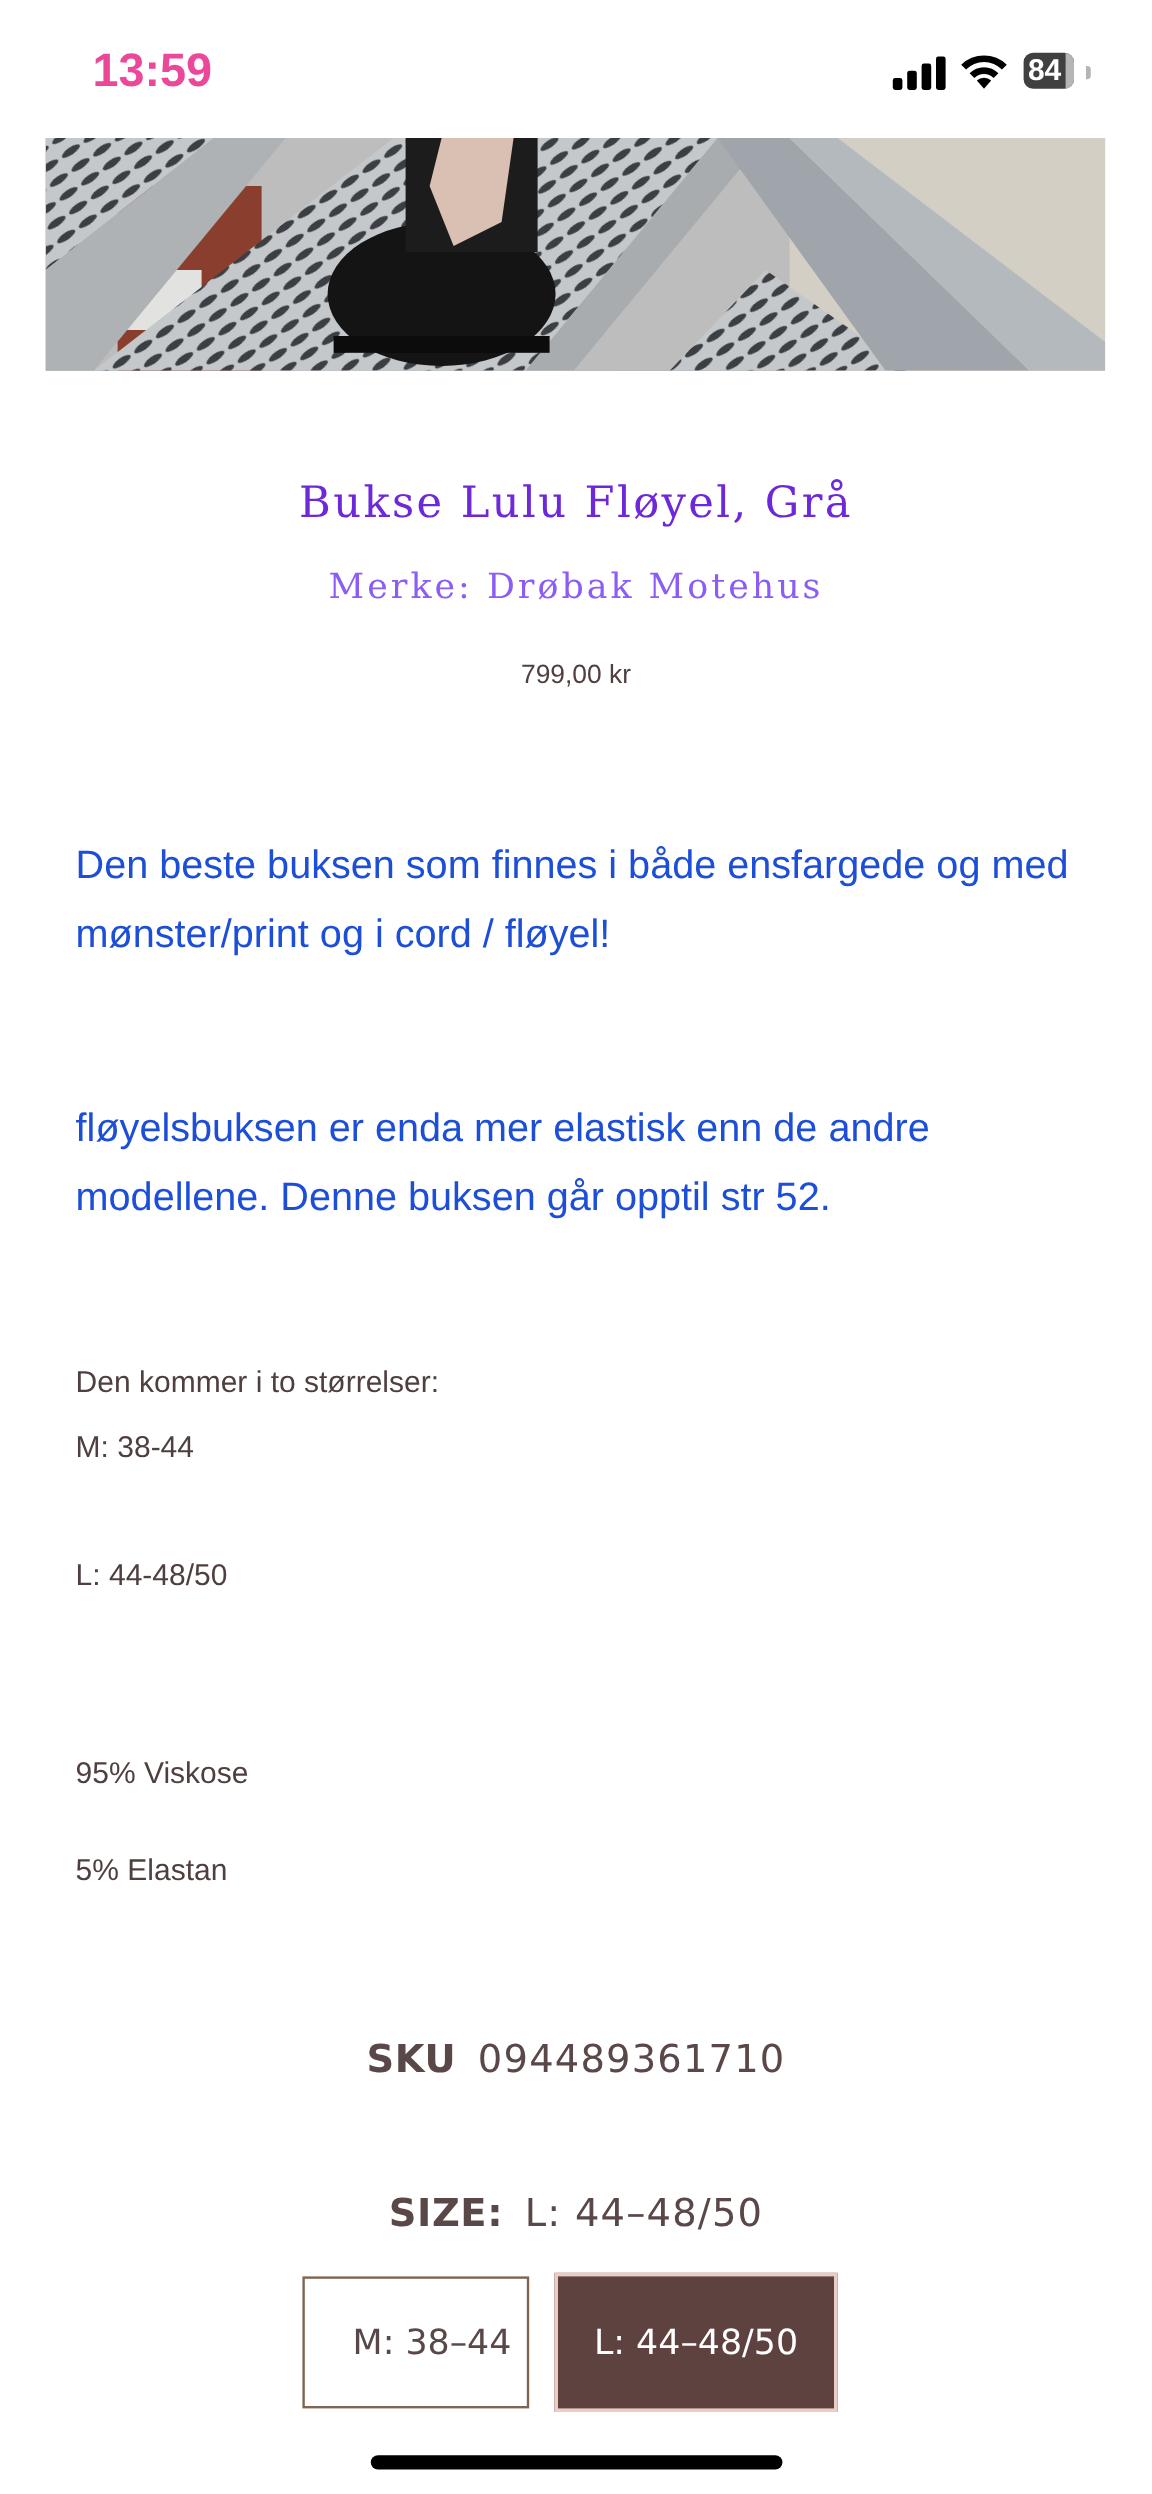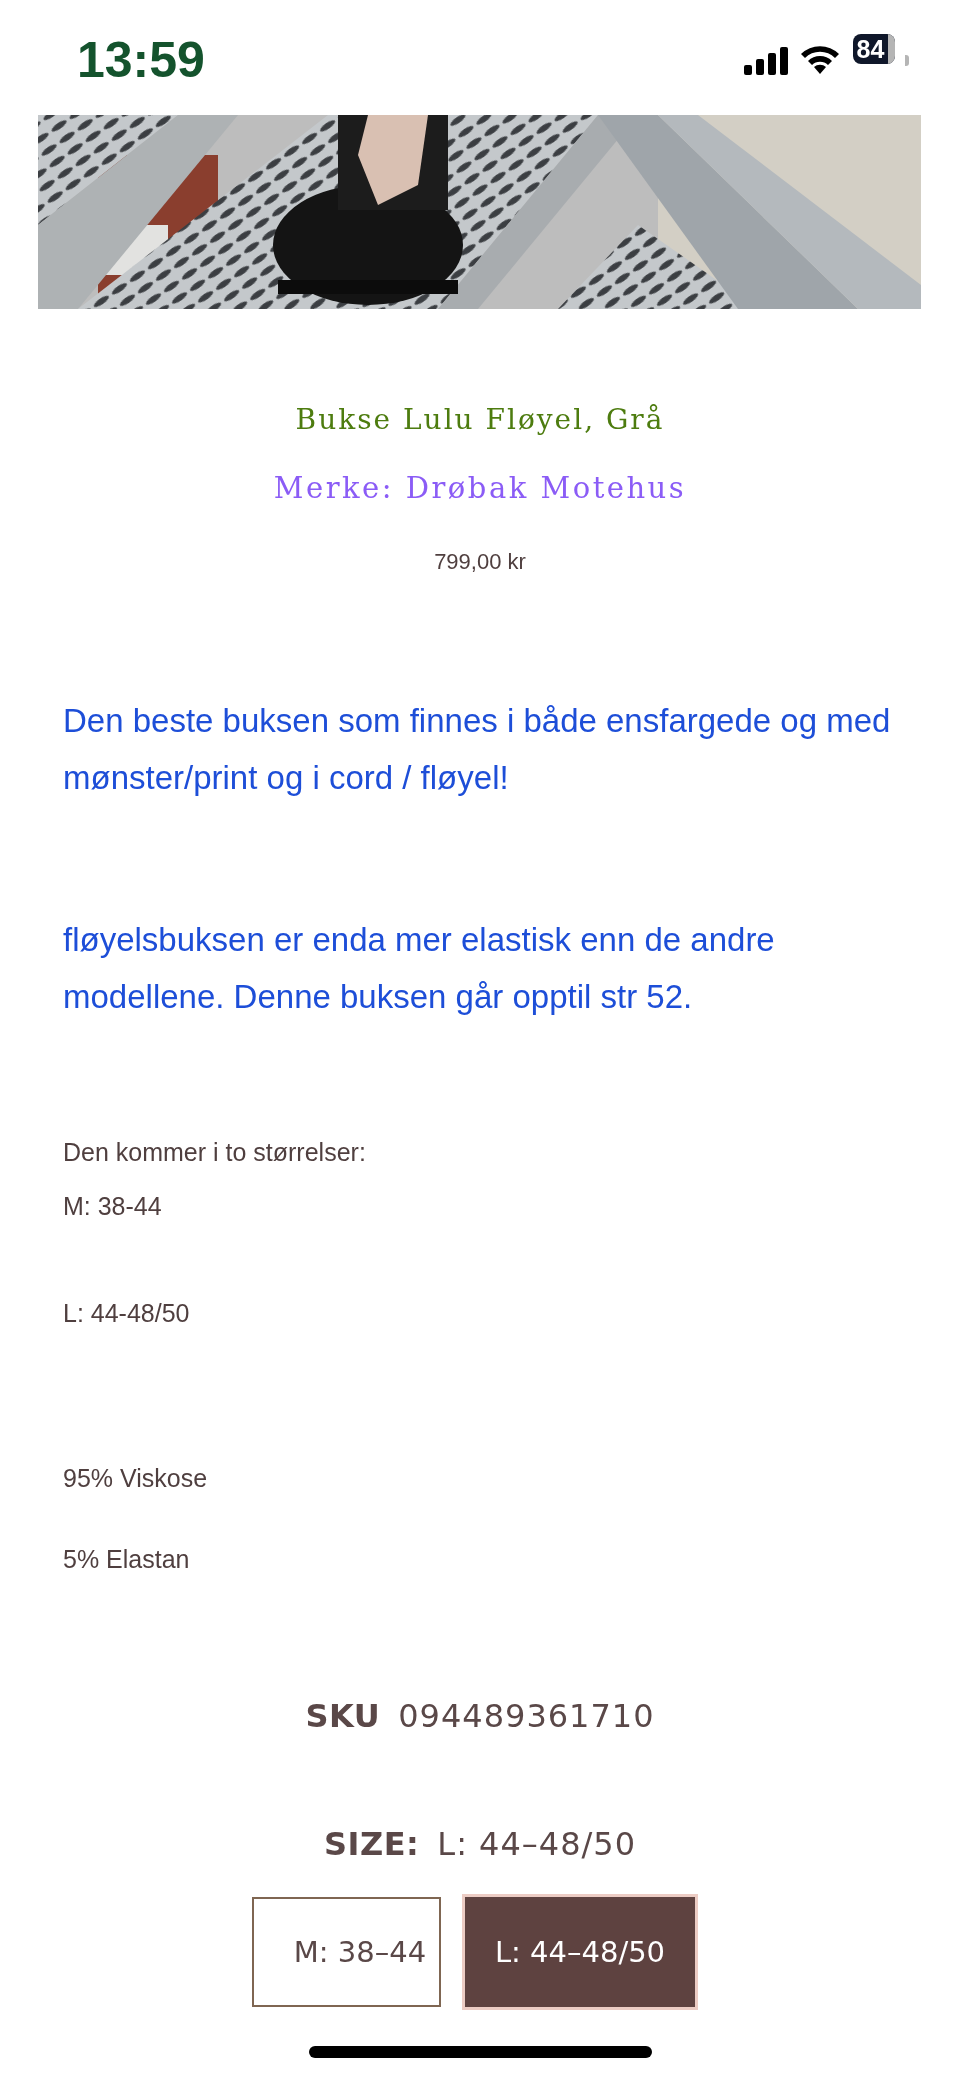--- a/index.html
+++ b/index.html
@@ -15,35 +15,35 @@
       font-family: "Liberation Sans", sans-serif;
       color: #584646;
     }
     .abs { position: absolute; }
 
     
     .status-time {
       left: 77px; top: 38px;
       font-family: "Liberation Sans", sans-serif;
       font-weight: bold;
-      font-size: 50px;
-      color: #14532d;
+      font-size: 39px;
+      color: #ec4899;
       letter-spacing: 0px;
       line-height: 44px;
     }
     .signal {
       left: 744px; top: 47px; width: 44px; height: 28px;
     }
     .signal span {
       position: absolute; bottom: 0; width: 8px; background: #000; border-radius: 2px;
     }
     .wifi { left: 798px; top: 44px; width: 44px; height: 32px; }
     .battery {
-      left: 853px; top: 34px; width: 42px; height: 30px;
-      background: #0f172a; border-radius: 8px;
+      left: 853px; top: 44px; width: 42px; height: 30px;
+      background: #404040; border-radius: 8px;
       overflow: hidden;
     }
     .battery .empty {
       position: absolute; right: 0; top: 0; bottom: 0; width: 7px; background: #b5b5b5;
     }
     .battery .level {
       position: absolute; left: 0; right: 7px; top: 0; bottom: 0;
       color: #fff; font-weight: bold; font-size: 25px; line-height: 30px;
       text-align: center; font-family: "Liberation Sans", sans-serif;
     }
@@ -57,24 +57,24 @@
       left: 38px; top: 115px; width: 883px; height: 194px;
       overflow: hidden;
       background: linear-gradient(90deg, #a9adb0 0%, #b9bcbd 40%, #9ea4a8 60%, #c9c6be 80%, #d6d2c8 100%);
     }
 
     
     .title {
       left: 0; width: 960px; top: 398px;
       text-align: center;
       font-family: "DejaVu Serif", serif;
-      font-size: 28px;
+      font-size: 36px;
       letter-spacing: 2px;
       line-height: 44px;
-      color: #4d7c0f;
+      color: #6d28d9;
     }
     .brand {
       left: 0; width: 960px; top: 468px;
       text-align: center;
       font-family: "DejaVu Serif", serif;
       font-size: 29px;
       letter-spacing: 2.5px;
       line-height: 40px;
       color: #8b5cf6;
     }

